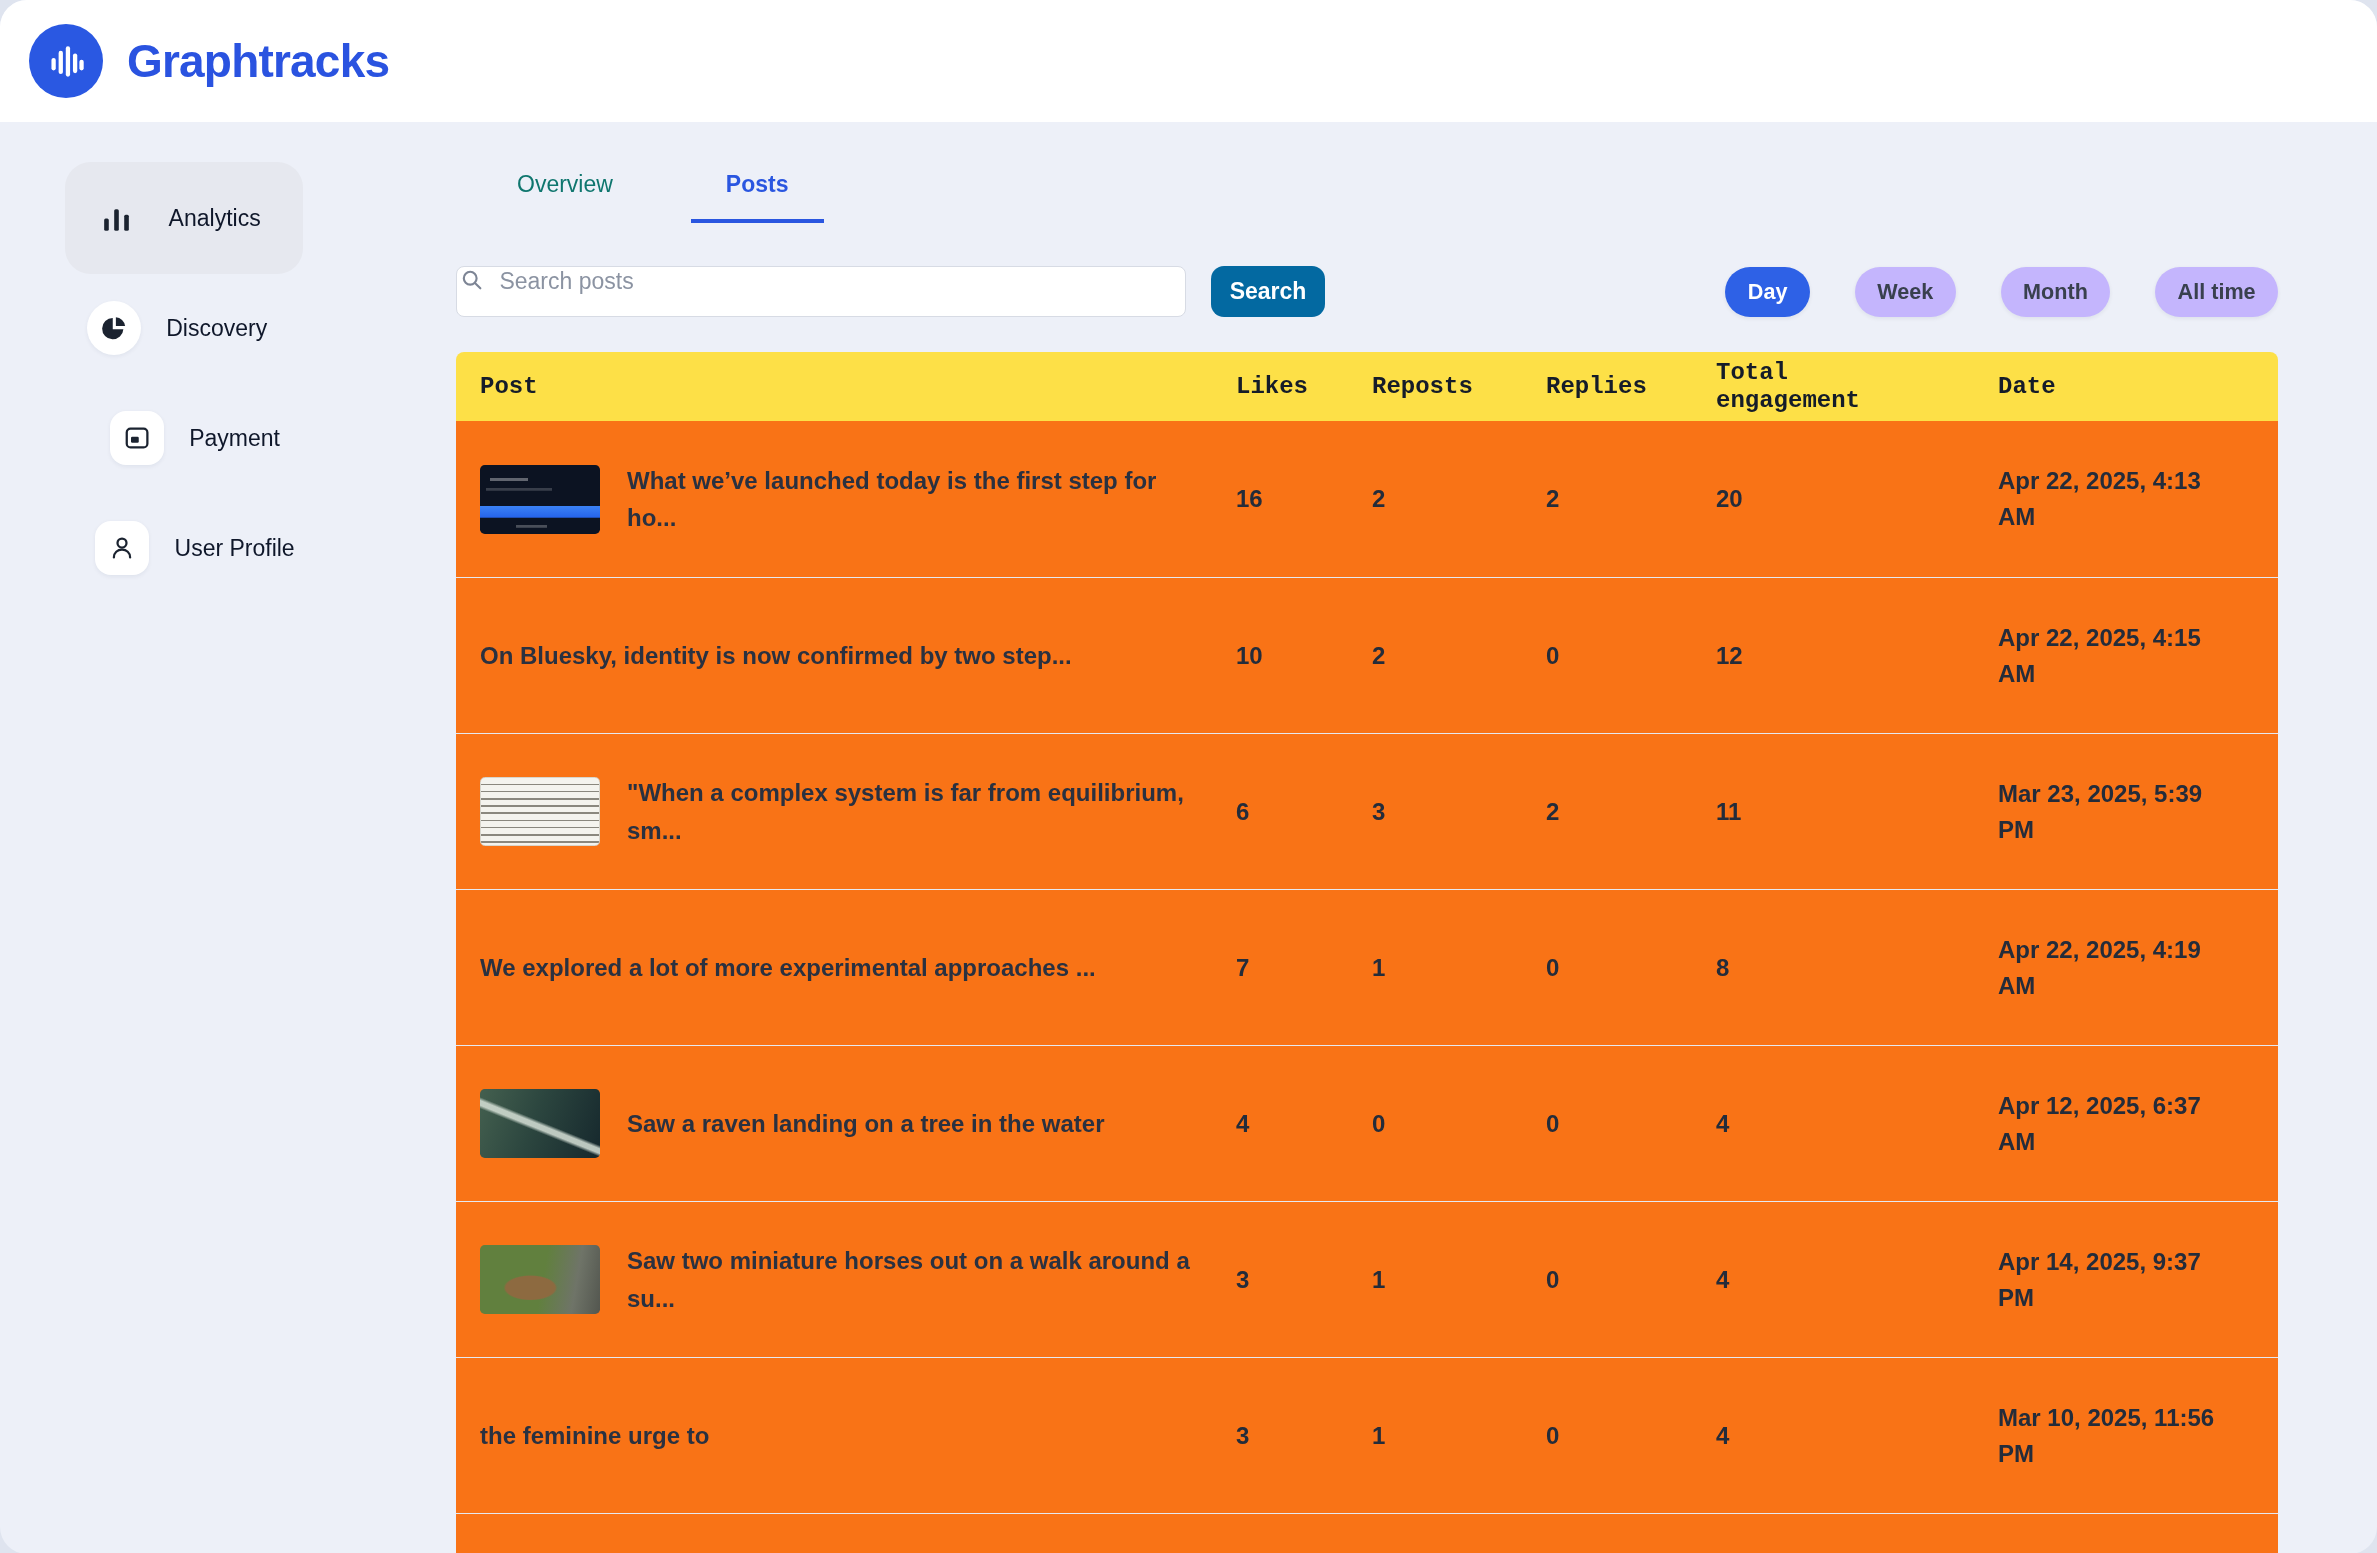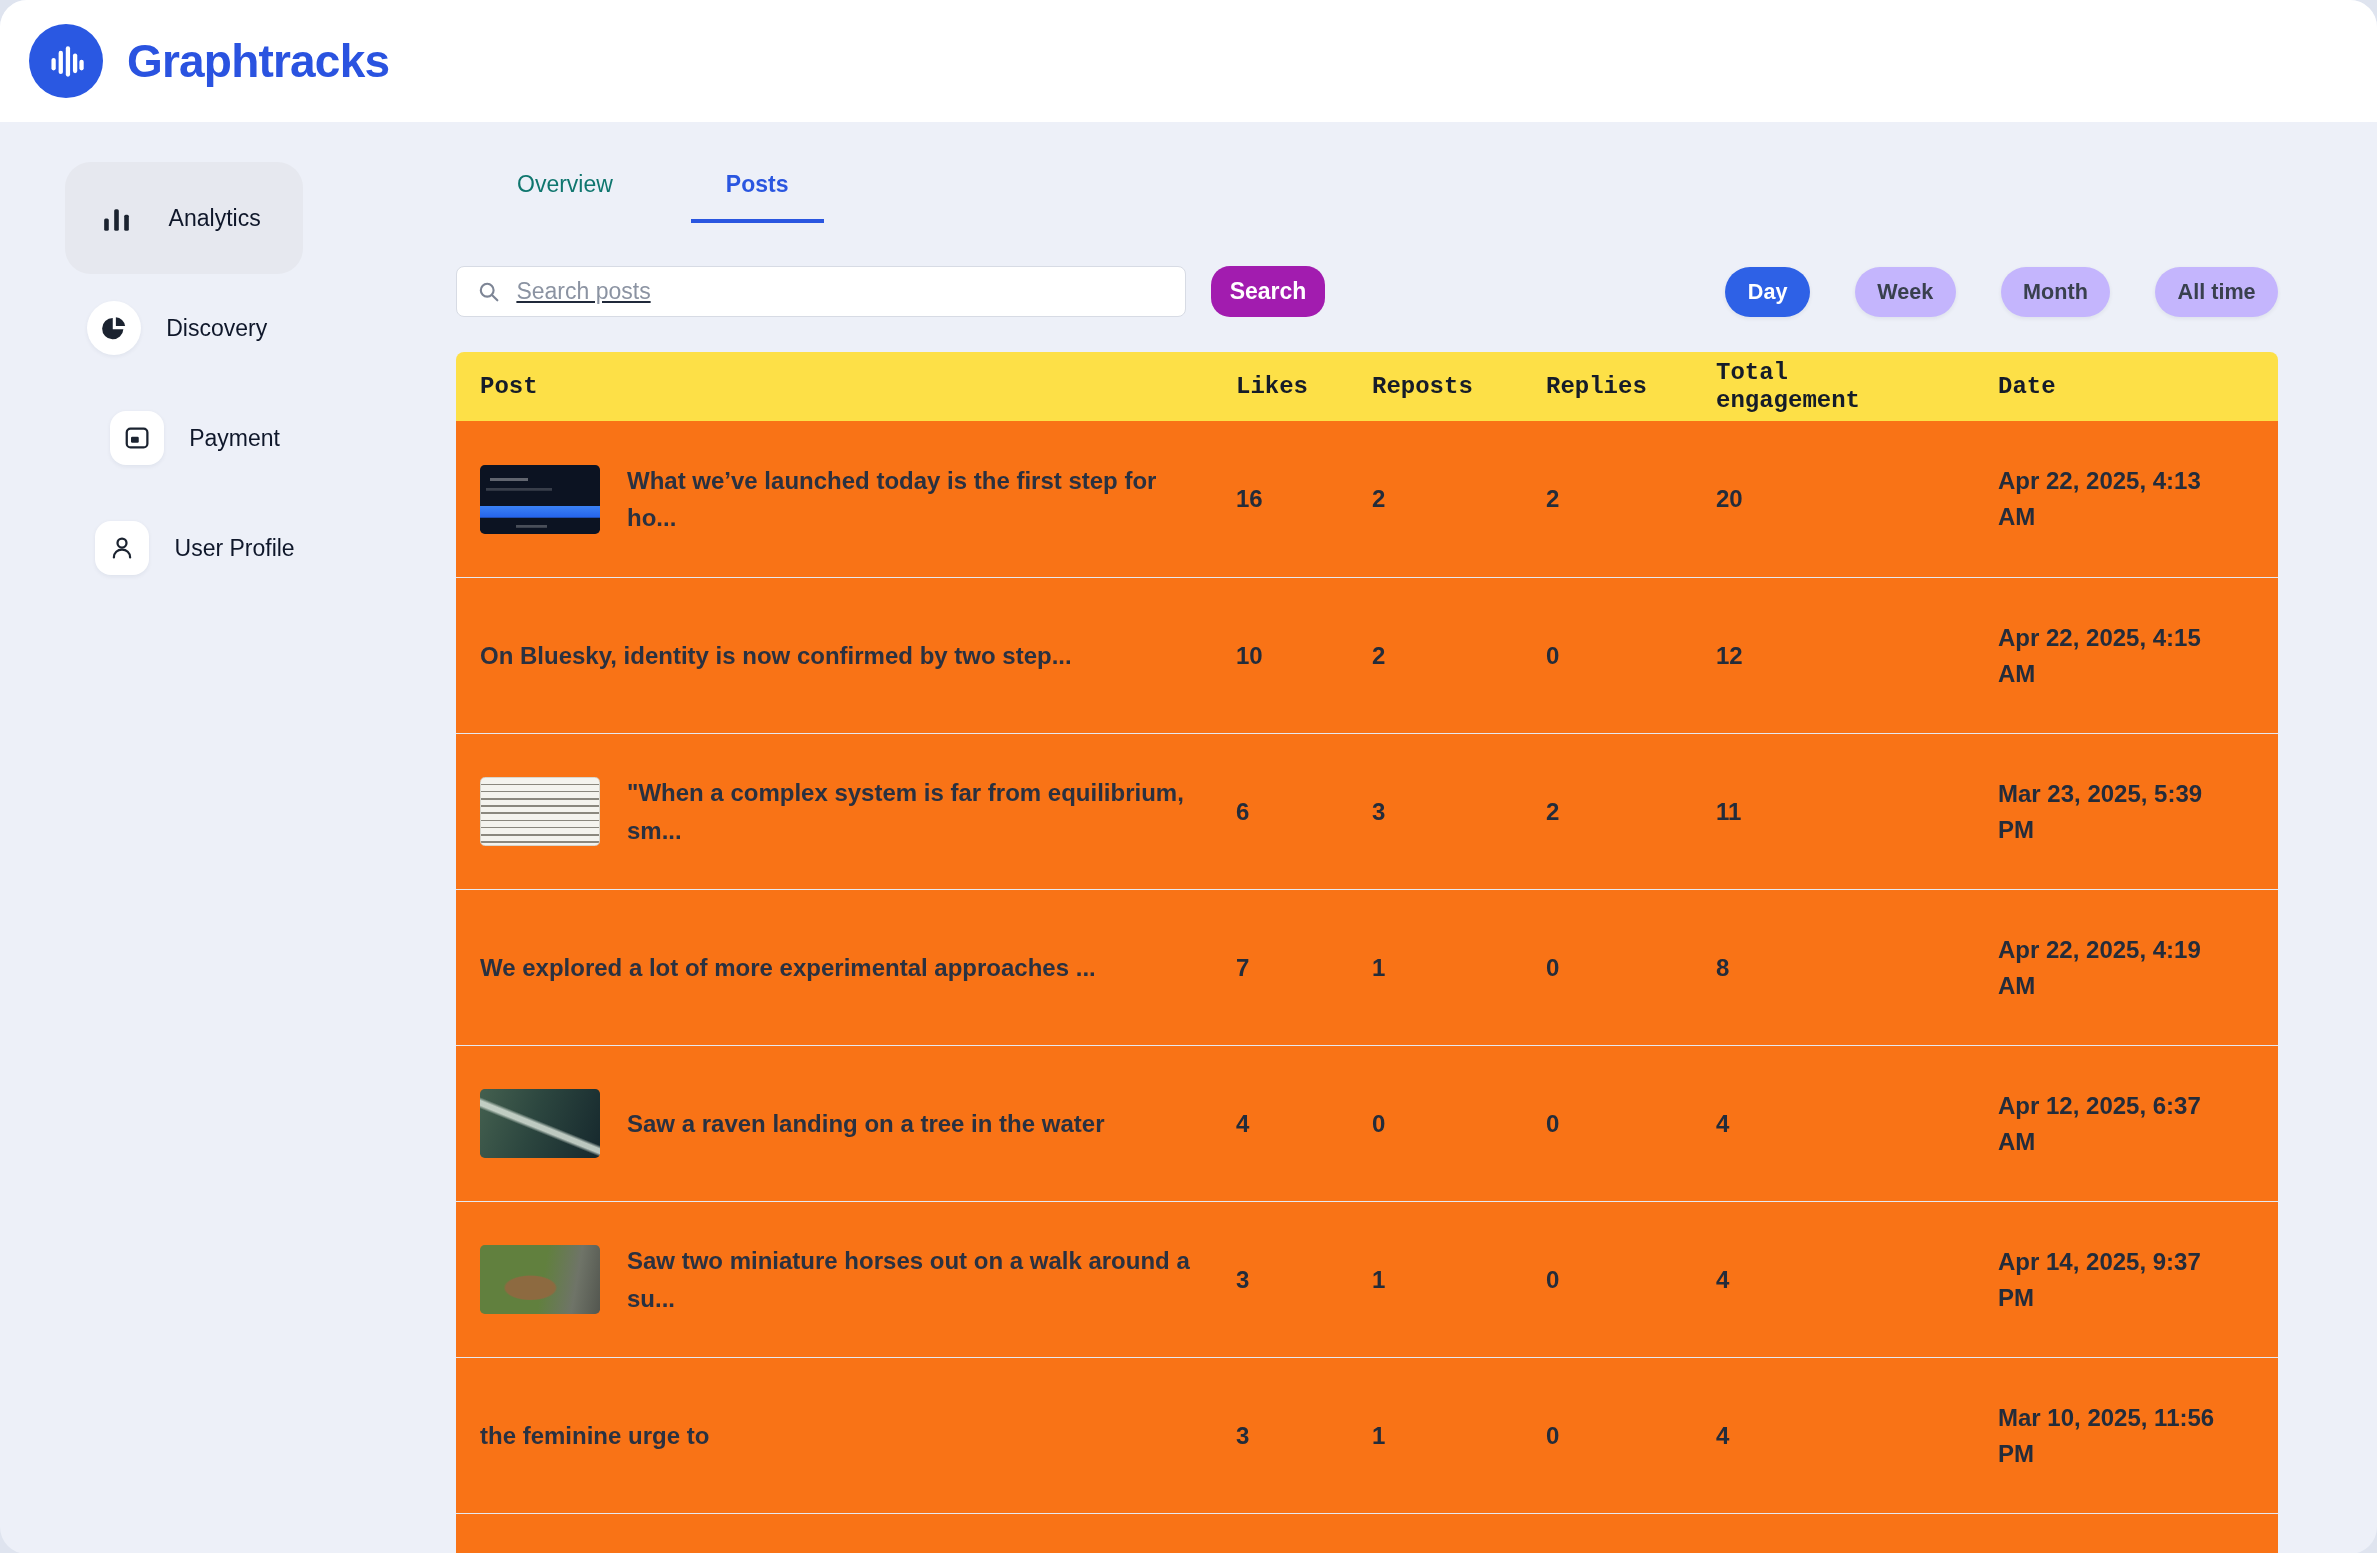--- a/index.html
+++ b/index.html
@@ -27,26 +27,26 @@
   .round{border-radius:50%;}
   .sq{border-radius:16px;}
   .side-label{font-size:23px;color:#0f172a;}
   .bars-icon{display:flex;align-items:center;justify-content:center;width:54px;height:54px;flex-shrink:0;}
   
   .tabs{position:absolute;left:482px;top:171px;display:flex;gap:43px;}
   .tab{font-size:23px;color:#0f766e;padding:0 35px 21px;border-bottom:4px solid transparent;cursor:pointer;}
   .tab.active{color:#2a56e0;font-weight:700;border-bottom-color:#2a56e0;}
   
   .search-box{position:absolute;left:456px;top:266px;width:730px;height:51px;background:#fff;
-    border:1.6px solid #d7dbe4;border-radius:8px;display:flex;align-items:center;padding:0 19px;gap:12.8px;text-decoration:underline;}
+    border:1.6px solid #d7dbe4;border-radius:8px;display:flex;align-items:flex-start;padding:0 2px;gap:12.8px;}
   .search-box input{flex:1;border:none;outline:none;font-size:23px;color:#303845;background:transparent;
     font-family:"Liberation Sans",sans-serif;}
   .search-box input::placeholder{color:#8b93a2;}
-  .search-btn{position:absolute;left:1211px;top:266px;width:114px;height:51px;background:#a21caf;color:#fff;
-    border:none;border-radius:19px;font-size:23px;font-weight:600;cursor:pointer;
+  .search-btn{position:absolute;left:1211px;top:266px;width:114px;height:51px;background:#0369a1;color:#fff;
+    border:none;border-radius:13px;font-size:23px;font-weight:600;cursor:pointer;
     font-family:"Liberation Sans",sans-serif;}
   
   .pills{position:absolute;right:99px;top:266px;height:51px;display:flex;align-items:center;gap:45px;}
   .pill{height:50px;padding:0 22.4px;border-radius:799px;background:#c4b5fd;color:#39404e;
     font-size:21.6px;font-weight:600;display:flex;align-items:center;justify-content:center;
     box-shadow:0 1.6px 4px rgba(20,30,60,.07);cursor:pointer;border:none;
     font-family:"Liberation Sans",sans-serif;}
   .pill.active{background:#2e61e6;color:#ffffff;}
   
   .table{position:absolute;left:456px;top:352px;width:1822px;}

